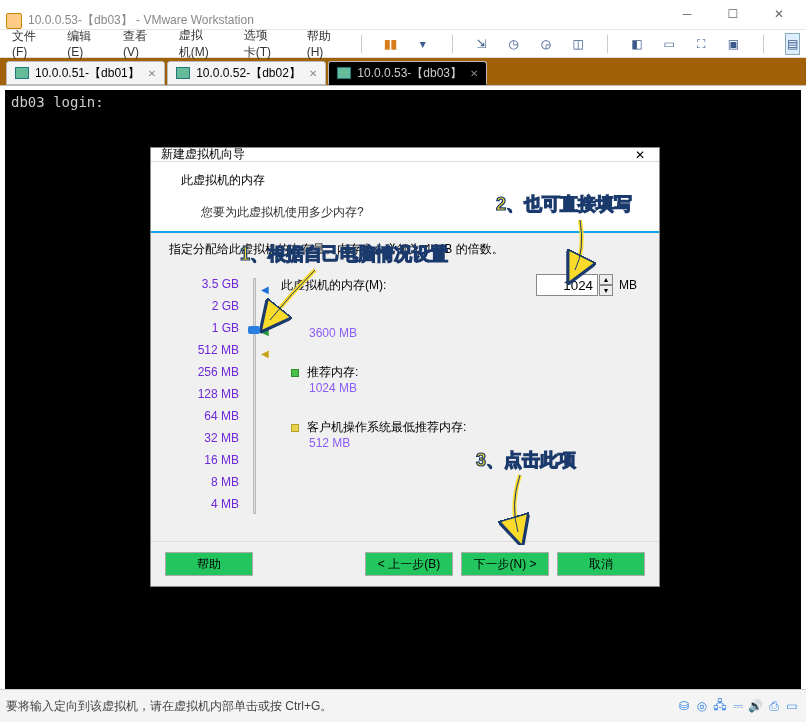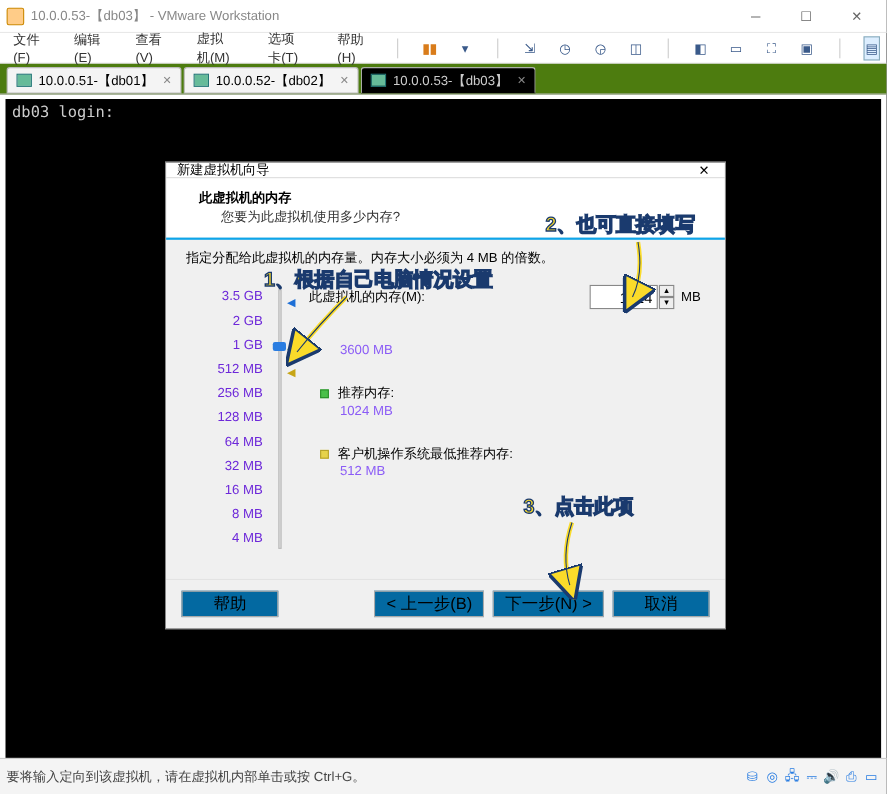--- a/index.html
+++ b/index.html
@@ -1,54 +1,54 @@
 <!DOCTYPE html>
 <html><head>
 <meta charset="utf-8">
 <style>
 * { box-sizing: border-box; margin: 0; padding: 0; }
 body { font-family: "Microsoft YaHei", Tahoma, sans-serif; font-size: 12px; background: #fff; width: 806px; height: 722px; overflow: hidden; position: relative; }
 
 
-.titlebar { height: 30px; background: #fff; display: flex; align-items: center; padding: 0 4px; border-bottom: 1px solid #e8e8e8; }
+.titlebar { height: 30px; background: #fff; display: flex; align-items: flex-end; padding: 0 4px; border-bottom: 1px solid #e8e8e8; }
 .titlebar .appicon { width: 16px; height: 16px; background: #fc8; border: 1px solid #c80; border-radius: 2px; margin: 0 6px 0 2px; }
 .titlebar .title { color: #888; flex: 1; }
 .titlebar .winbtns { display: flex; }
 .titlebar .winbtn { width: 46px; height: 30px; display: flex; align-items: center; justify-content: center; color: #666; }
 
 
 .menubar { height: 28px; display: flex; align-items: center; padding: 0 6px; gap: 18px; border-bottom: 1px solid #ddd; color: #333; }
 .menubar .mitem { padding: 2px 6px; }
 .menubar .sep { width: 1px; height: 18px; background: #ccc; margin: 0 4px; }
 .menubar .tbtn { width: 22px; height: 22px; display: flex; align-items: center; justify-content: center; color: #3a5a8a; }
 .menubar .tbtn.orange { color: #d97c1a; }
 .menubar .tbtn.active { border: 1px solid #8ab; background: #def; }
 
 
-.tabstrip { height: 28px; background: #4d7c0f; border-bottom: 1px solid #bbb; display: flex; align-items: flex-end; padding-top: 3px; padding-left: 6px; }
+.tabstrip { height: 28px; background: #a16207; border-bottom: 1px solid #bbb; display: flex; align-items: flex-end; padding-top: 3px; padding-left: 6px; }
 .tab { height: 24px; display: flex; align-items: center; padding: 0 8px; border: 1px solid #bbb; background: #f4f4f4; margin-right: 2px; border-top-left-radius: 3px; border-top-right-radius: 3px; position: relative; }
 .tab.active { background: #000; border-bottom-color: #000; color: #ccc; }
 .tab .vmicon { width: 14px; height: 12px; margin-right: 6px; background: linear-gradient(#6b9, #6b9); border: 1px solid #277; }
 .tab .close { margin-left: 8px; color: #888; font-size: 10px; }
 
 
 .console { background: #000; color: #ccc; font-family: Consolas, monospace; font-size: 14px; position: absolute; top: 90px; left: 5px; right: 5px; bottom: 20px; padding: 4px 6px; }
 
 
 .dialog { position: absolute; left: 150px; top: 147px; width: 510px; background: #fff; border: 1px solid #888; box-shadow: 2px 2px 6px rgba(0,0,0,0.3); }
 .dlg-title { height: 14px; display: flex; align-items: center; padding: 0 10px; border-bottom: 1px solid #ddd; }
 .dlg-title span:first-child { flex: 1; }
 .dlg-close { width: 18px; height: 18px; display: flex; align-items: center; justify-content: center; }
 .dlg-head { padding: 10px 18px 10px 30px; }
-.dlg-head .h1 { font-weight: bold; margin-bottom: 0; }
+.dlg-head .h1 { font-weight: normal; margin-bottom: 15px; }
 .dlg-head .h2 { padding-left: 20px; color: #333; }
 .dlg-body { padding: 8px 22px 8px 18px; background: #f0f0f0; min-height: 310px; position: relative; border-top: 2px solid #0ea5e9; }
 .dlg-foot { padding: 10px 14px; display: flex; gap: 8px; background: #f0f0f0; border-top: 1px solid #ddd; }
 .dlg-foot .spacer { flex: 1; }
-.btn { min-width: 88px; height: 24px; border: 1px solid #aaa; background: #0369a1; padding: 0 10px; cursor: pointer; font-size: 15px; }
+.btn { min-width: 88px; height: 24px; border: 1px solid #aaa; background: #22c55e; padding: 0 10px; cursor: pointer; font-size: 12px; }
 
 
 .memarea { display: flex; align-items: flex-start; }
 .memscale { width: 70px; text-align: right; color: #6d28d9; padding-top: 9px; }
 .memscale div { height: 22px; line-height: 14px; }
 .memtrack { width: 30px; position: relative; height: 246px; margin-top: 6px; }
 .memtrack .track { position: absolute; left: 14px; top: 4px; width: 3px; height: 236px; background: #ddd; border: 1px solid #bbb; }
 .memtrack .thumb { position: absolute; left: 9px; width: 12px; height: 8px; background: #2a7de1; border-radius: 2px; }
 .memtrack .mark { position: absolute; font-size: 10px; }
 .memright { flex: 1; padding-left: 12px; padding-top: 6px; }

